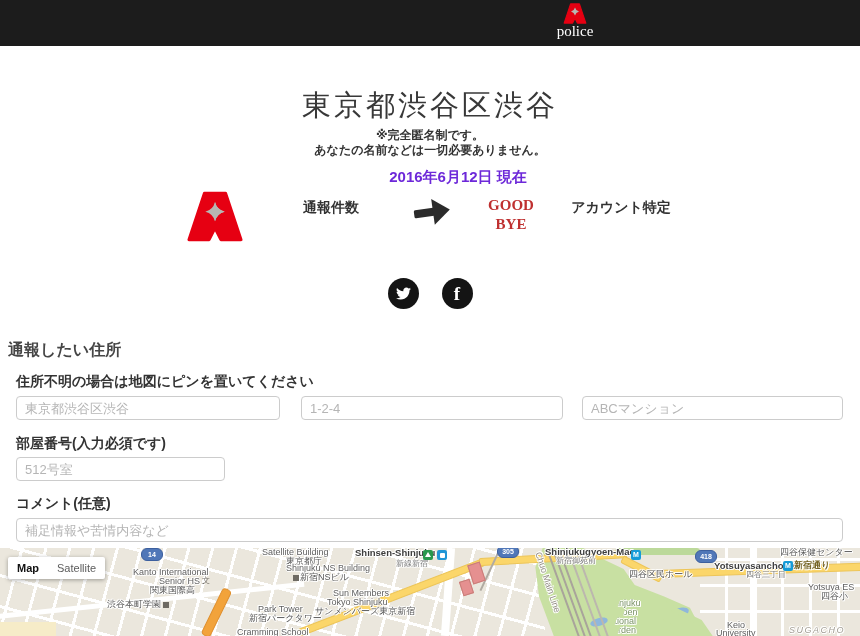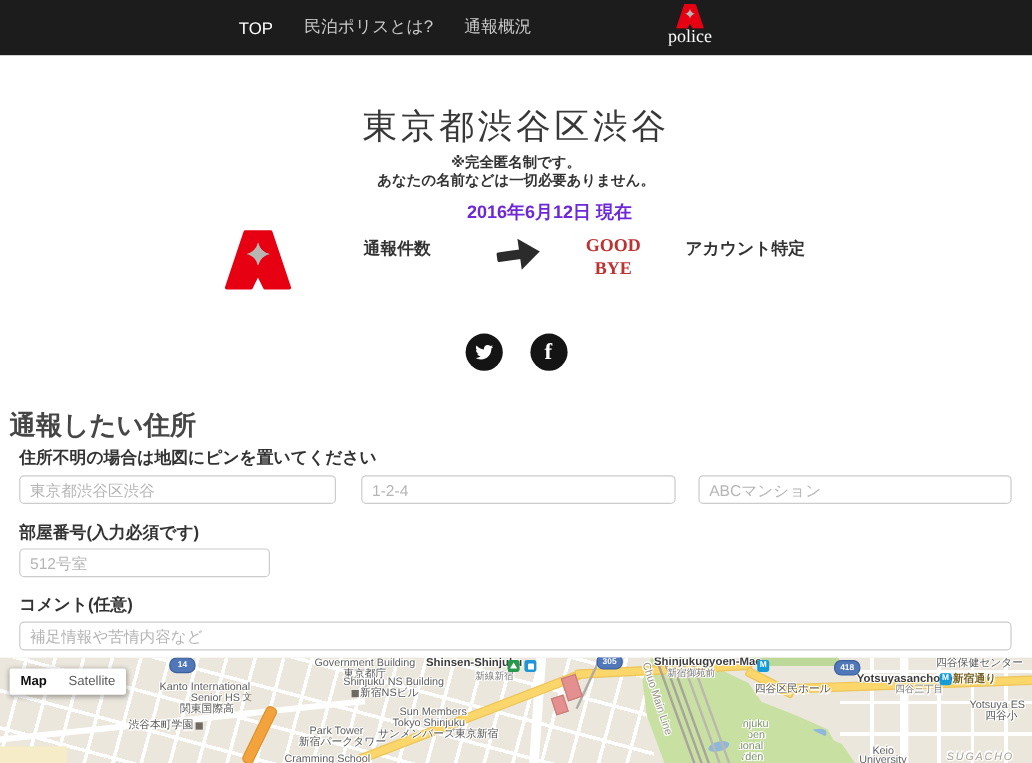--- a/index.html
+++ b/index.html
@@ -32,21 +32,21 @@
       line-height:19px;}
   .arrow{position:absolute;left:411px;top:196px;}
 
   .social{position:absolute;top:278px;left:0;width:860px;display:flex;justify-content:center;gap:23px;}
   .sicon{width:31px;height:31px;border-radius:50%;background:#141414;display:flex;
       align-items:center;justify-content:center;cursor:pointer;}
   .sicon svg{width:15px;height:15px;fill:#fff;}
   .fb-f{color:#fff;font-family:"Liberation Serif","DejaVu Serif",serif;font-weight:bold;font-size:19px;line-height:29px;}
 
   
-  .section-title{position:absolute;left:8px;top:340px;margin:0;font-size:22px;font-weight:bold;color:#464646;}
+  .section-title{position:absolute;left:8px;top:340px;margin:0;font-size:16px;font-weight:bold;color:#464646;}
   .form-label{position:absolute;left:16px;font-size:14px;font-weight:bold;color:#333;white-space:nowrap;}
   .lab-hint{top:373px;} .lab-room{top:435px;} .lab-comment{top:495px;}
   input.ti{position:absolute;height:22px;border:1px solid #ccc;border-radius:4px;
       padding:0 8px;font-size:13px;color:#555;background:#fff;outline:none;
       font-family:"Liberation Sans","DejaVu Sans",sans-serif;}
   input.ti::placeholder{color:#b5b5b5;opacity:1;}
   .addr-0{left:16px;top:396px;width:246px;}
   .addr-1{left:301px;top:396px;width:244px;}
   .addr-2{left:582px;top:396px;width:243px;}
   .room{left:16px;top:457px;width:191px;}
@@ -112,25 +112,20 @@
   .map-ctl{left:8px;top:9px;display:flex;background:#fff;border-radius:2px;overflow:hidden;
       box-shadow:0 1px 4px rgba(0,0,0,.35);}
   .map-ctl span{position:static;font-size:11px;padding:5px 9px;cursor:pointer;white-space:nowrap;}
   .ctl-map{font-weight:bold;color:#111;}
   .ctl-sat{color:#5c5c5c;}
 </style>
 </head>
 <body>
 
 <div class="nav">
-  <div class="nav-items">
-      <span class="nav-item active">TOP</span>
-      <span class="nav-item">民泊ポリスとは?</span>
-      <span class="nav-item">通報概況</span>
-    </div>
   <div class="nav-logo">
     <span>
       <svg width="24" height="21" viewBox="0 0 60 52">
         <path d="M19 2 L41 2 L57 50 L36 50 L30 38 L24 50 L3 50 Z" fill="#e60012" stroke="#e60012" stroke-width="3" stroke-linejoin="round"></path>
         <path d="M30 11 Q32 19 40 21 Q32 23 30 31 Q28 23 20 21 Q28 19 30 11 Z" fill="#b8b6b2"></path>
       </svg>
     </span>
     <div class="nav-logo-text">police</div>
   </div>
 </div>
@@ -214,21 +209,21 @@
   <div class="rail r1"></div>
   <div class="rail r2"></div>
   <div class="rail r3"></div>
   <div class="rail r4"></div>
   <div class="rail r5"></div>
   <div class="r6"></div>
   <div class="stn stn1"></div>
   <div class="stn stn2"></div>
 
   <div>
-      <span class="ml en" style="left: 262px; top: 0px;">Government Building</span>
+      <span class="ml en" style="left: 262px; top: 0px;">Satellite Building</span>
       <span class="ml jp" style="left: 286px; top: 9px;">東京都庁</span>
       <span class="ml en" style="left: 133px; top: 20px;">Kanto International</span>
       <span class="ml en" style="left: 159px; top: 29px;">Senior HS</span>
       <span class="ml jp" style="left: 150px; top: 38px;">関東国際高</span>
       <span class="ml jp" style="left: 107px; top: 52px;">渋谷本町学園</span>
       <span class="ml en" style="left: 286px; top: 16px;">Shinjuku NS Building</span>
       <span class="ml jp" style="left: 300px; top: 25px;">新宿NSビル</span>
       <span class="ml en" style="left: 333px; top: 41px;">Sun Members</span>
       <span class="ml en" style="left: 327px; top: 50px;">Tokyo Shinjuku</span>
       <span class="ml jp" style="left: 315px; top: 59px;">サンメンバーズ東京新宿</span>

